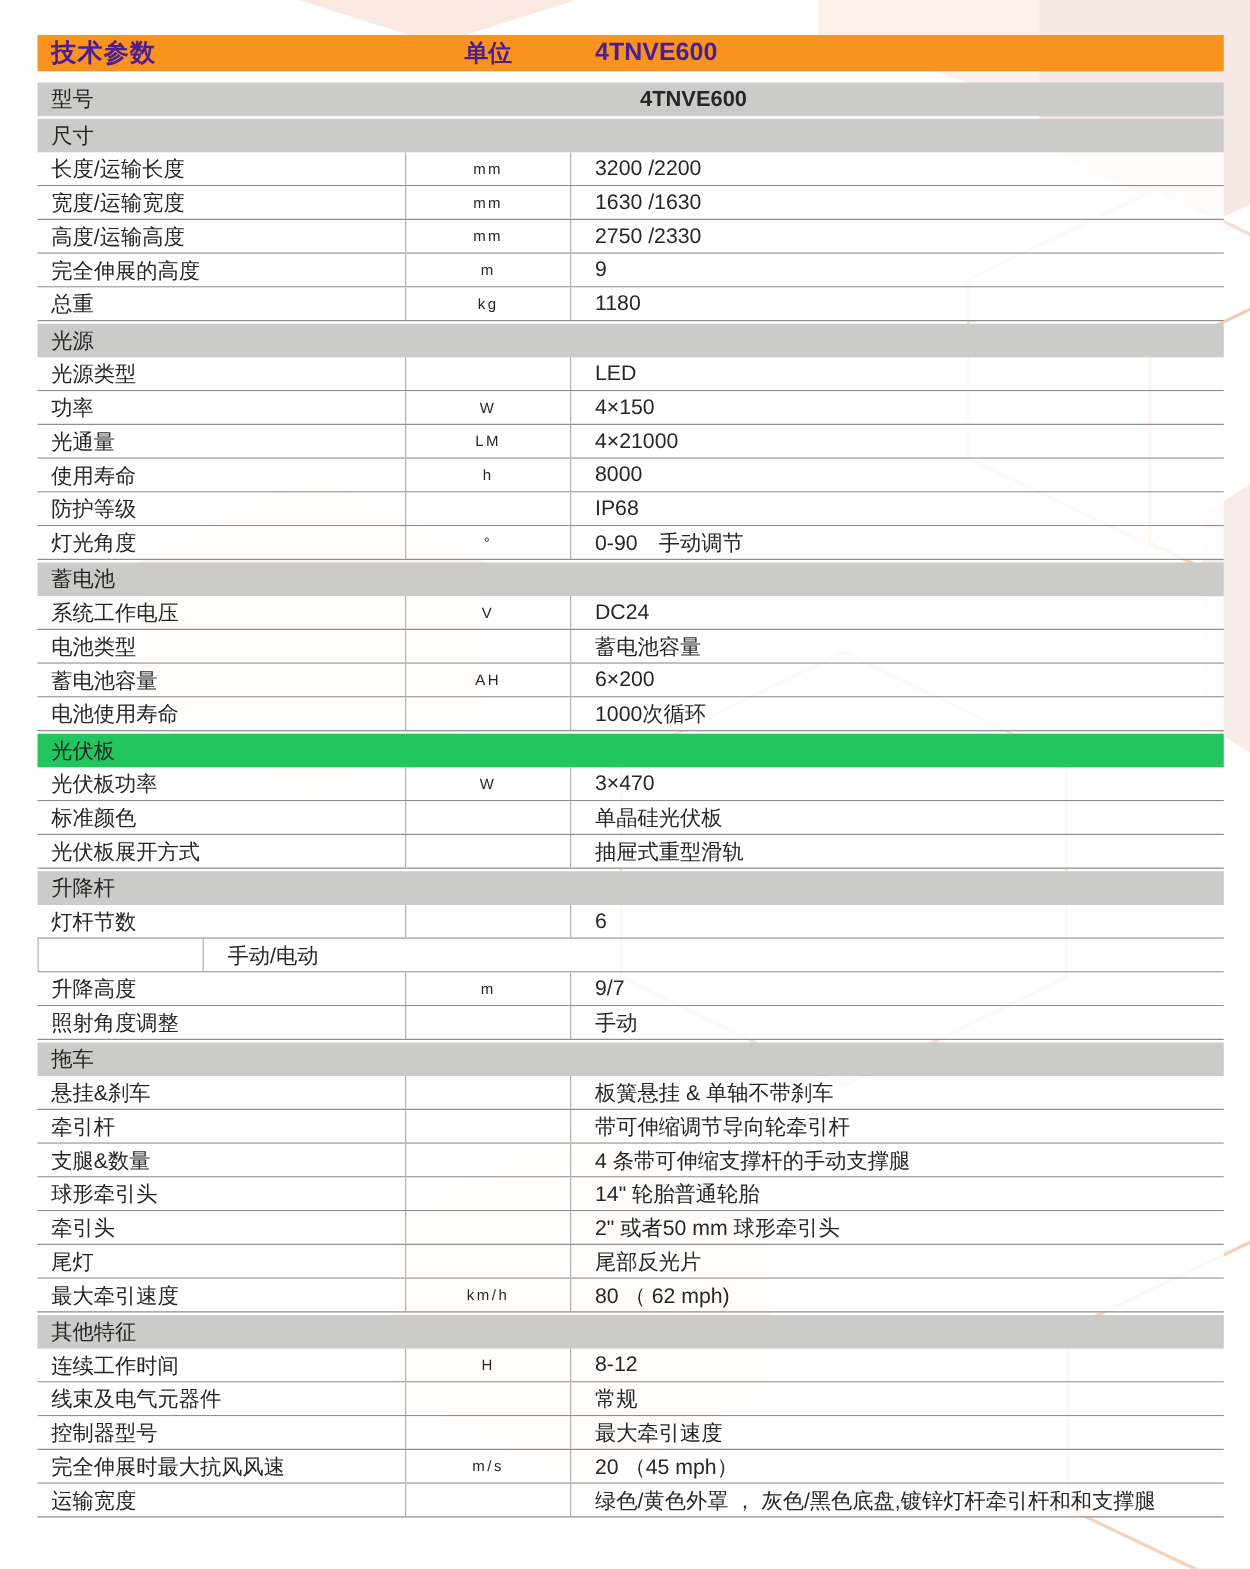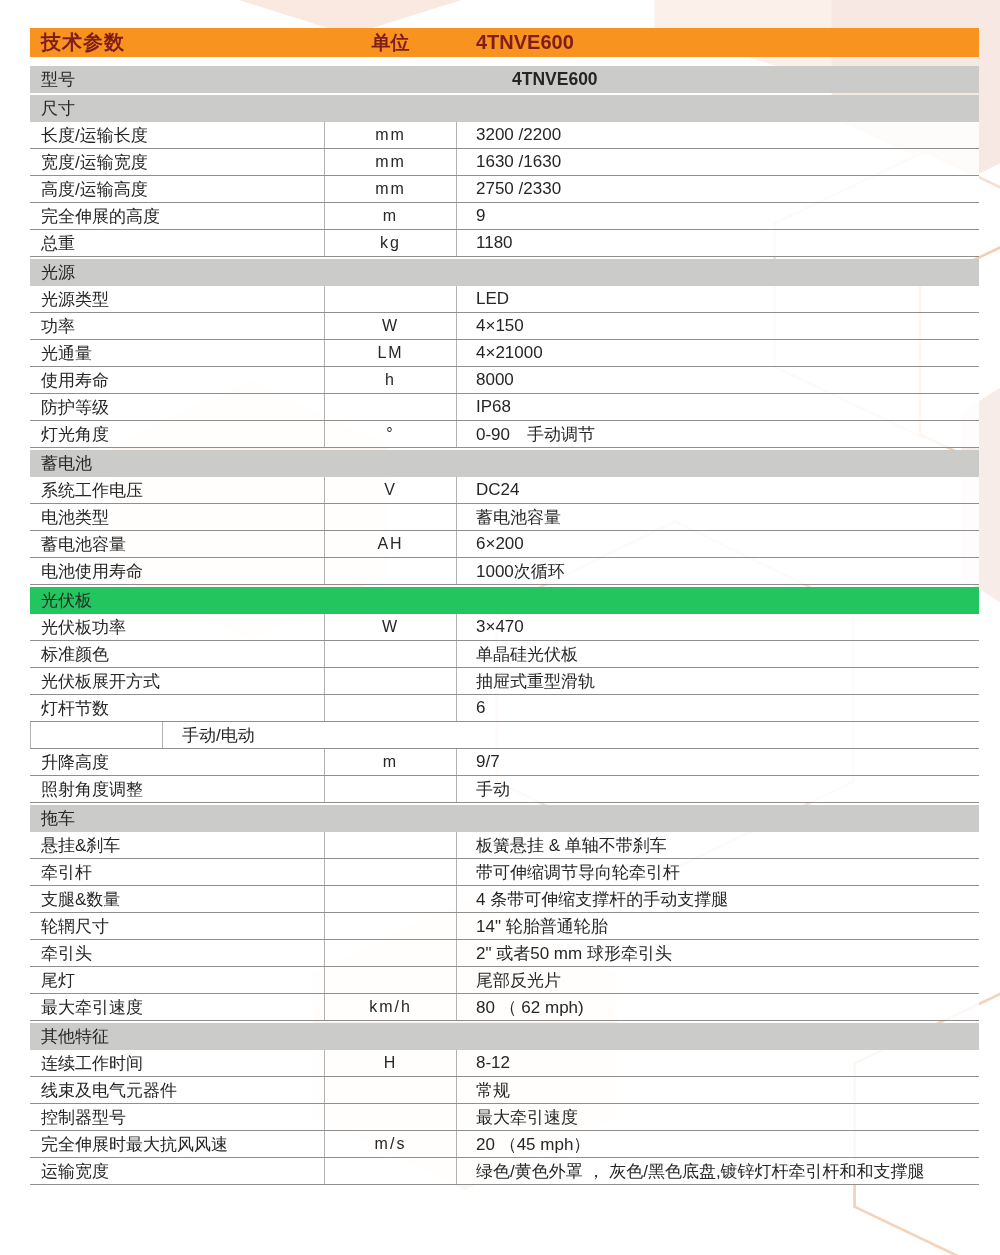--- a/index.html
+++ b/index.html
@@ -23,21 +23,21 @@
     clip-path: polygon(50% 0%, 96% 25%, 96% 75%, 50% 100%, 4% 75%, 4% 25%);
     background:#ffffff;
   }
 
   
   .spec-table {
     position:absolute; left:30px; top:28px; width:949px; z-index:1;
   }
   .header-row {
     display:flex; align-items:center; height:29px;
-    color:#7f1d1d; font-weight:bold;
+    color:#4c1d95; font-weight:bold;
   }
   .gap-a { height:9px; }
   .col1 { width:294px; padding-left:11px; }
   .col2 { width:133px; text-align:center; }
   .col3 { flex:1; padding-left:19px; }
   .header-row .col1 { font-size:20px; letter-spacing:1px; }
   .header-row .col2 { font-size:19px; }
   .header-row .col3 { font-size:20px; }
 
   .model-row {
@@ -53,21 +53,21 @@
   .data-row {
     display:flex; align-items:stretch; height:27px;
     background: rgba(255,255,255,0.84);
     border-bottom:1px solid #8f8f8f;
     font-size:17px;
   }
   .data-row .cell { display:flex; align-items:center; }
   .data-row .cell.col2 {
     justify-content:center;
     border-left:1px solid #b3b3b3; border-right:1px solid #b3b3b3;
-    font-size:16px; letter-spacing:2px;
+    font-size:12px; letter-spacing:2px;
   }
   .data-row .cell.col3 { white-space:nowrap; overflow:hidden; }
 </style>
 </head>
 <body>
 
 <div class="bg-decor">
   <div class="hex" style="left:190px; top:-150px; width:320px; height:185px; background:#f9e9e1;"></div>
   <div class="hex" style="left:640px; top:-130px; width:360px; height:210px; background:#fbf0ea;"></div>
   <div class="hex" style="left:820px; top:-70px; width:290px; height:250px; background:#f7e8e4;"></div>
@@ -192,20 +192,21 @@
       <div class="data-row">
         <div class="cell col1">标准颜色</div>
         <div class="cell col2"></div>
         <div class="cell col3">单晶硅光伏板</div>
       </div>
       <div class="data-row">
         <div class="cell col1">光伏板展开方式</div>
         <div class="cell col2"></div>
         <div class="cell col3">抽屉式重型滑轨</div>
       </div>
+      <div class="section-row" style="background: rgb(203, 203, 201);">升降杆</div>
       <div class="data-row">
         <div class="cell col1">灯杆节数</div>
         <div class="cell col2"></div>
         <div class="cell col3">6</div>
       </div>
       <div class="data-row">
         <div class="cell col2"></div>
         <div class="cell col3">手动/电动</div>
       </div>
       <div class="data-row">
@@ -228,21 +229,21 @@
         <div class="cell col1">牵引杆</div>
         <div class="cell col2"></div>
         <div class="cell col3">带可伸缩调节导向轮牵引杆</div>
       </div>
       <div class="data-row">
         <div class="cell col1">支腿&amp;数量</div>
         <div class="cell col2"></div>
         <div class="cell col3">4 条带可伸缩支撑杆的手动支撑腿</div>
       </div>
       <div class="data-row">
-        <div class="cell col1">轮辋尺寸</div>
+        <div class="cell col1">球形牵引头</div>
         <div class="cell col2"></div>
         <div class="cell col3">14" 轮胎普通轮胎</div>
       </div>
       <div class="data-row">
         <div class="cell col1">牵引头</div>
         <div class="cell col2"></div>
         <div class="cell col3">2" 或者50 mm 球形牵引头</div>
       </div>
       <div class="data-row">
         <div class="cell col1">尾灯</div>

